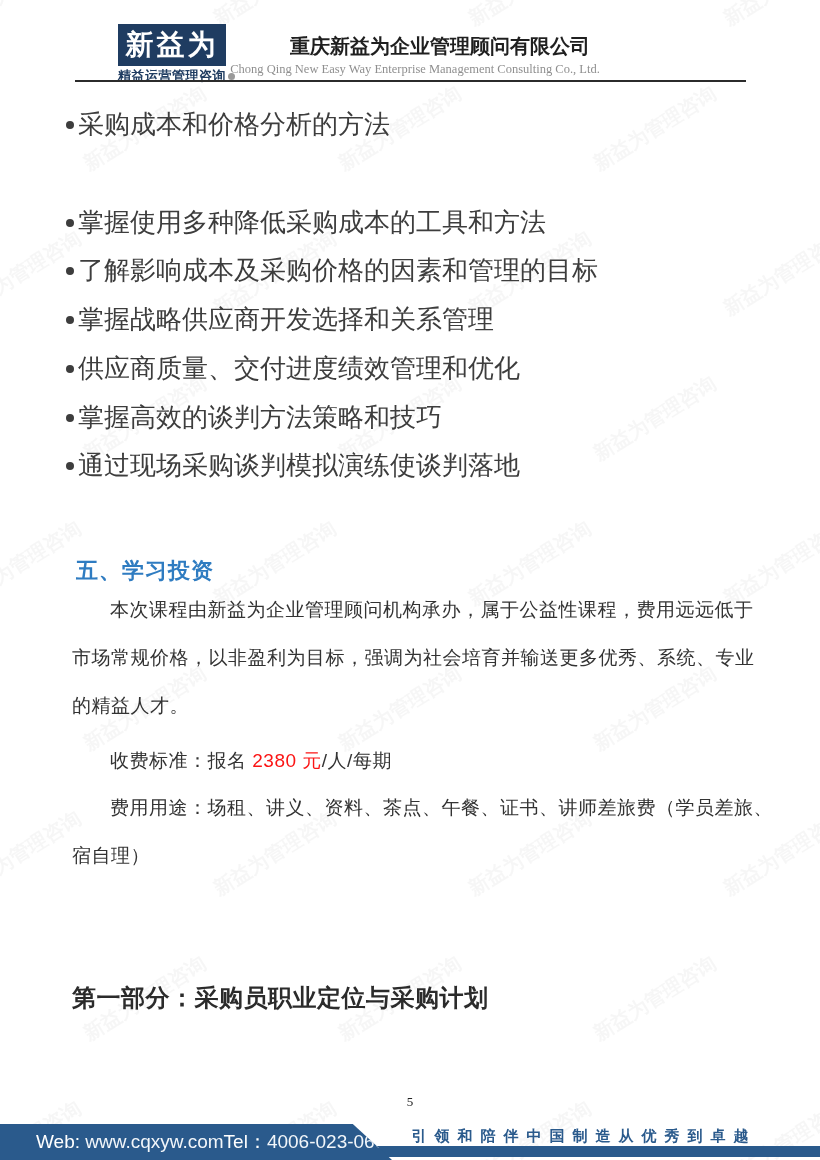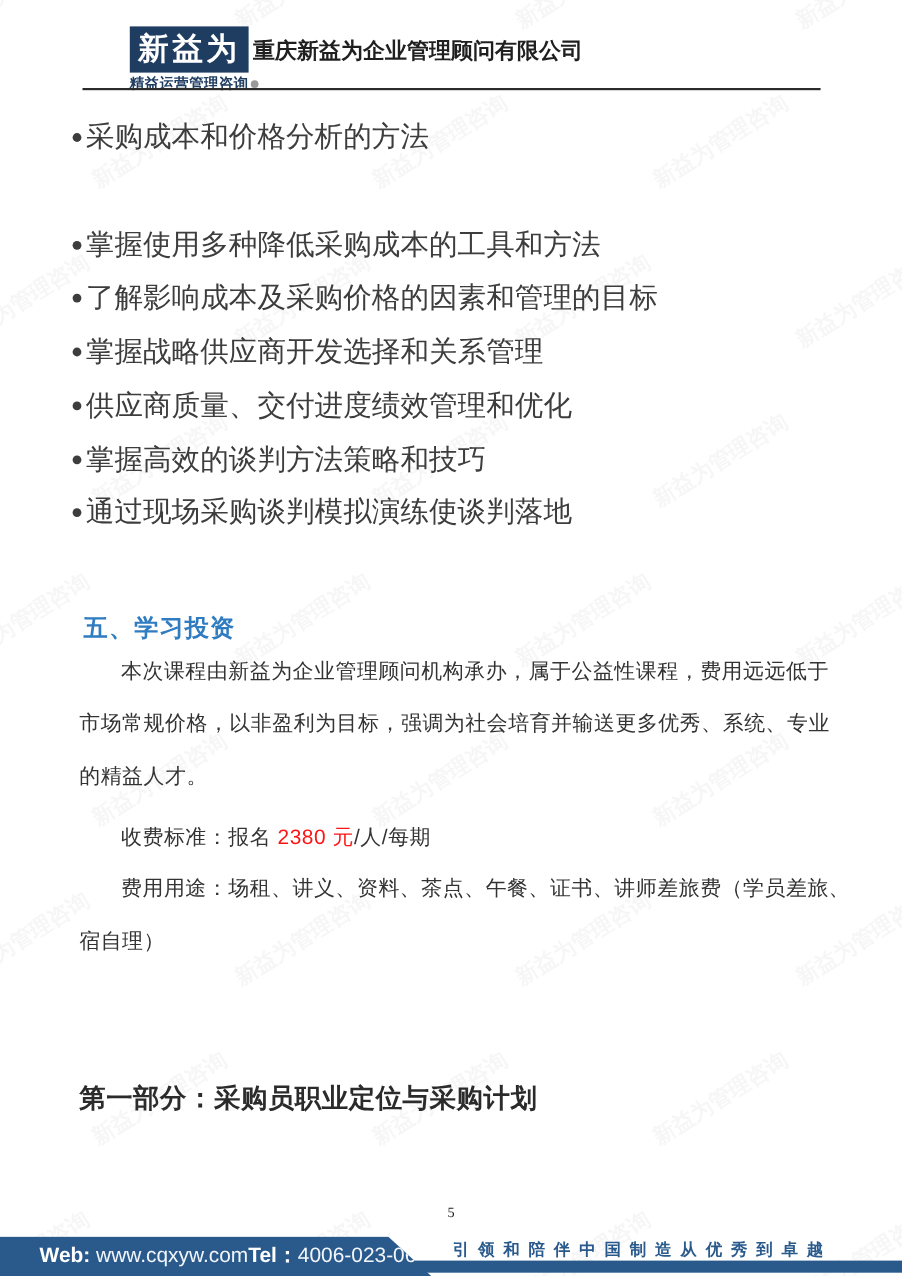--- a/index.html
+++ b/index.html
@@ -18,21 +18,21 @@
     position:absolute;left:118px;top:24px;width:108px;height:42px;
     background:#1f3c61;color:#fff;display:flex;align-items:center;justify-content:center;
     font-size:28px;font-weight:bold;letter-spacing:3px;z-index:2;
   }
   .logo-tagline{
     position:absolute;left:118px;top:67px;width:124px;z-index:2;
     font-size:13px;font-weight:bold;color:#1f3c61;letter-spacing:0.5px;white-space:nowrap;
   }
   .logo-dot{display:inline-block;width:7px;height:7px;border-radius:50%;background:#9a9a9a;margin-left:2px;}
   .company-cn{
-    position:absolute;left:230px;top:33px;width:360px;text-align:left;z-index:2;
+    position:absolute;left:230px;top:33px;width:360px;text-align:right;z-index:2;
     font-size:20px;font-weight:bold;color:#1f1f1f;white-space:nowrap;
   }
   .company-en{
     position:absolute;left:180px;top:62px;width:470px;text-align:center;z-index:2;
     font-family:"Liberation Serif","DejaVu Serif",serif;
     font-size:12.5px;color:#8f8f8f;white-space:nowrap;
   }
   .header-rule{position:absolute;left:75px;top:80px;width:671px;height:2px;background:#2b2b2b;z-index:2;}
   
   .bullet-item{position:absolute;left:66px;white-space:nowrap;z-index:2;
@@ -51,21 +51,21 @@
   
   .page-number{position:absolute;left:0;top:1094px;width:820px;text-align:center;z-index:2;
     font-family:"Liberation Serif","DejaVu Serif",serif;font-size:13px;color:#222;}
   .footer-strip{position:absolute;left:0;top:1146px;width:820px;height:11px;background:#2a5a8c;z-index:2;}
   .footer-band{
     position:absolute;left:0;top:1124px;width:392px;height:36px;background:#2a5a8c;z-index:3;
     clip-path:polygon(0 0,90% 0,100% 100%,0 100%);
     color:#f2f6fa;font-size:19px;line-height:36px;padding-left:36px;box-sizing:border-box;
     white-space:nowrap;
   }
-  .footer-band b{font-weight:bold;color:#ffffff;}
+  .footer-band b{font-weight:normal;color:#ffffff;}
   .footer-slogan{
     position:absolute;left:398px;top:1127px;width:372px;text-align:center;z-index:3;
     font-size:15px;font-weight:bold;color:#2a5a8c;letter-spacing:8px;white-space:nowrap;
   }
 </style>
 </head>
 <body>
 
 <div id="page">
   <div id="watermark">
@@ -99,20 +99,21 @@
       <span style="left: 585px; top: 985px;">新益为管理咨询</span>
       <span style="left: -50px; top: 1130px;">新益为管理咨询</span>
       <span style="left: 205px; top: 1130px;">新益为管理咨询</span>
       <span style="left: 460px; top: 1130px;">新益为管理咨询</span>
       <span style="left: 715px; top: 1130px;">新益为管理咨询</span>
     </div>
 
   <div class="logo-box">新益为</div>
   <div class="logo-tagline"><span>精益运营管理咨询</span><span class="logo-dot"></span></div>
   <div class="company-cn">重庆新益为企业管理顾问有限公司</div>
+  <div class="company-en">Chong Qing New Easy Way Enterprise Management Consulting Co., Ltd.</div>
   <div class="header-rule"></div>
 
   <div class="bullet-item" style="top:112px"><span class="bullet-marker"></span><span>采购成本和价格分析的方法</span></div>
   <div class="bullet-item" style="top:258px"><span class="bullet-marker"></span><span>了解影响成本及采购价格的因素和管理的目标</span></div>
   <div class="bullet-item" style="top:210px"><span class="bullet-marker"></span><span>掌握使用多种降低采购成本的工具和方法</span></div>
   <div class="bullet-item" style="top:307px"><span class="bullet-marker"></span><span>掌握战略供应商开发选择和关系管理</span></div>
   <div class="bullet-item" style="top:356px"><span class="bullet-marker"></span><span>供应商质量、交付进度绩效管理和优化</span></div>
   <div class="bullet-item" style="top:405px"><span class="bullet-marker"></span><span>掌握高效的谈判方法策略和技巧</span></div>
   <div class="bullet-item" style="top:453px"><span class="bullet-marker"></span><span>通过现场采购谈判模拟演练使谈判落地</span></div>
 

